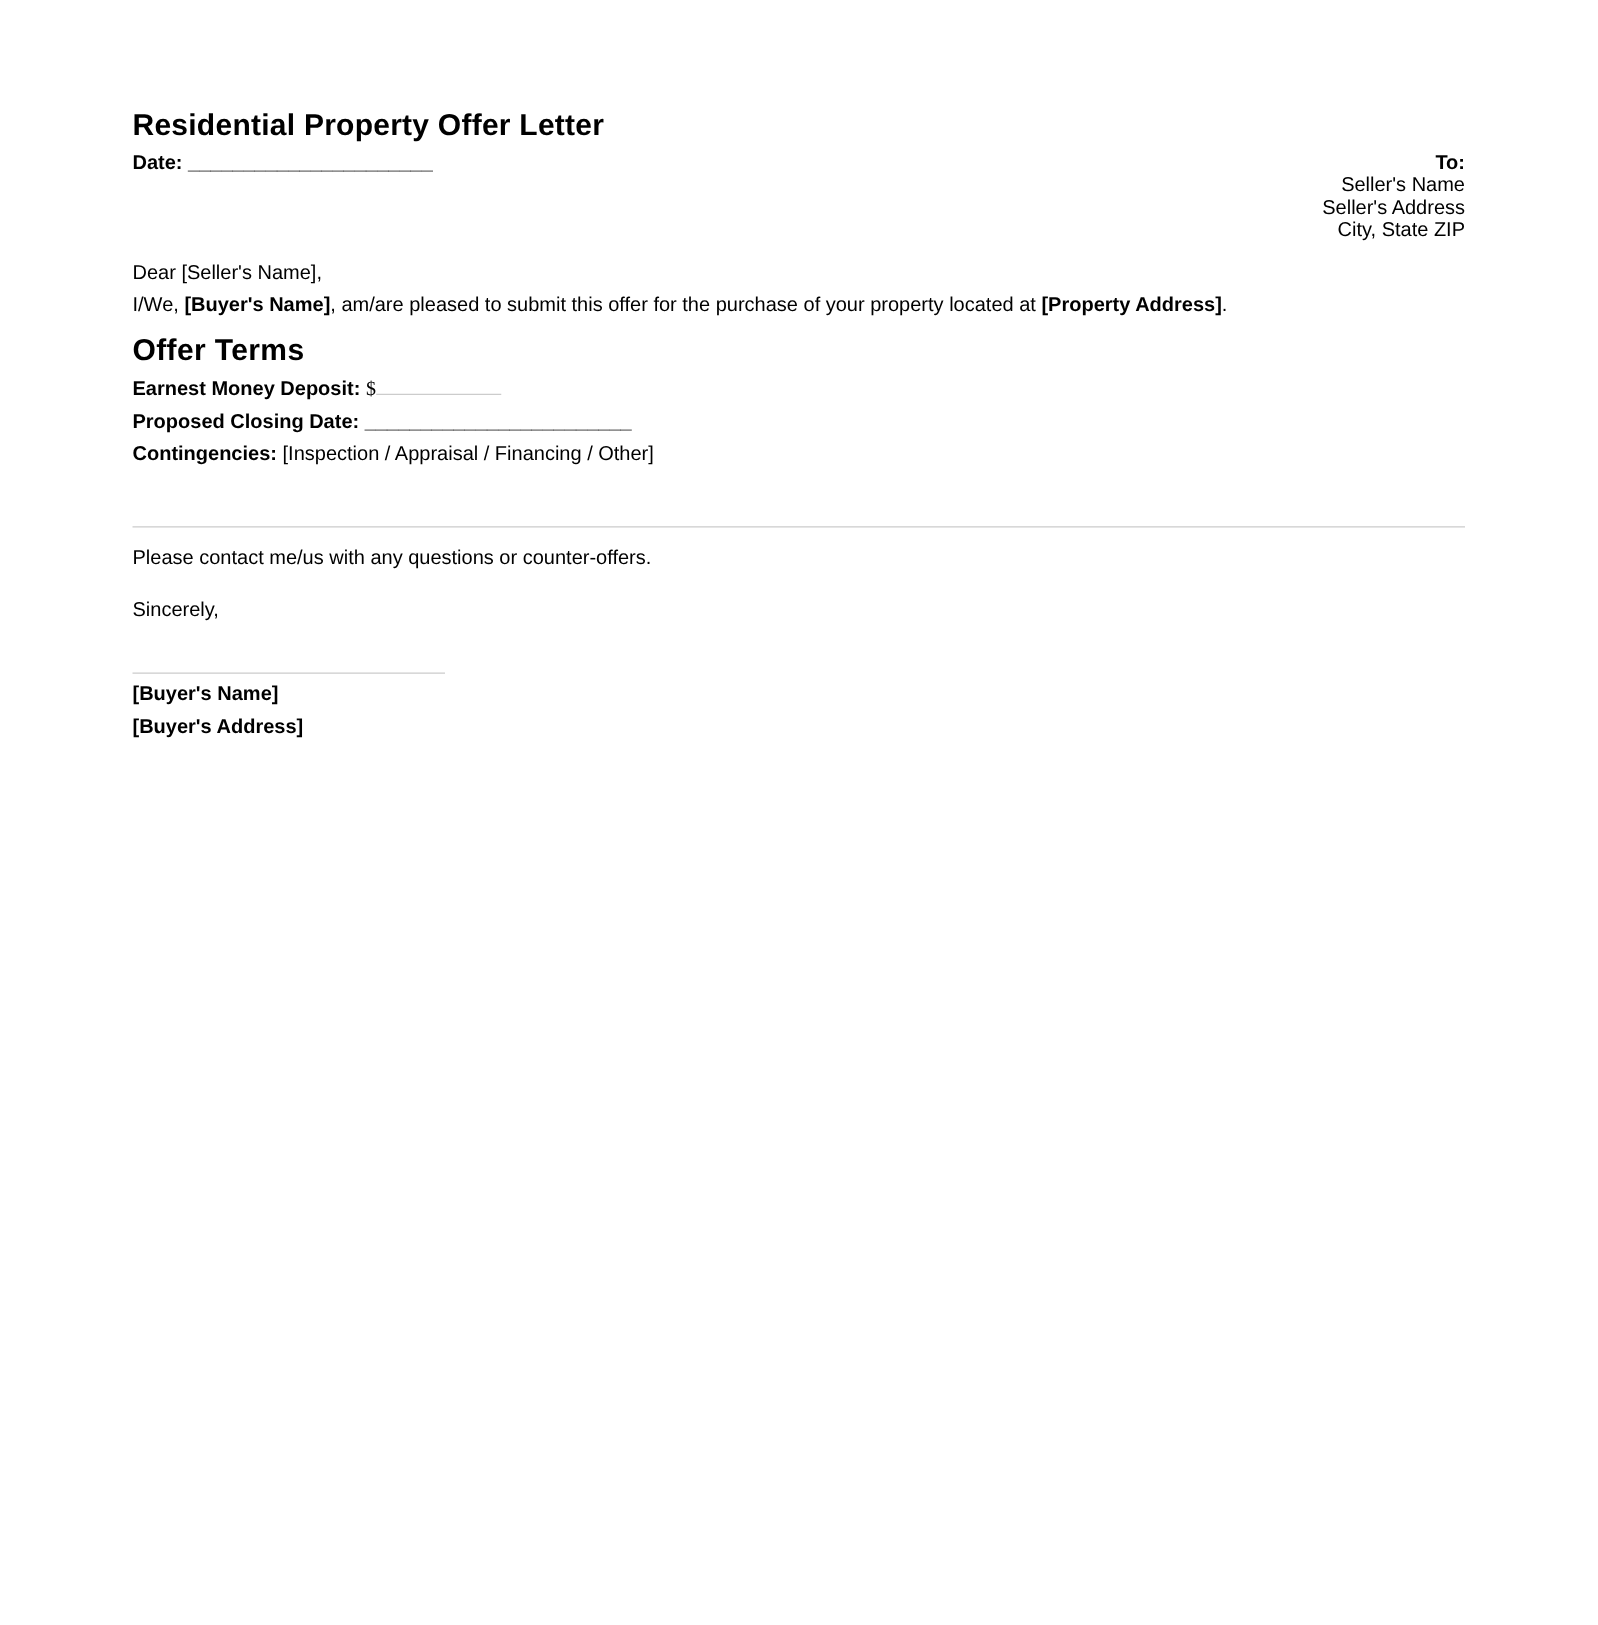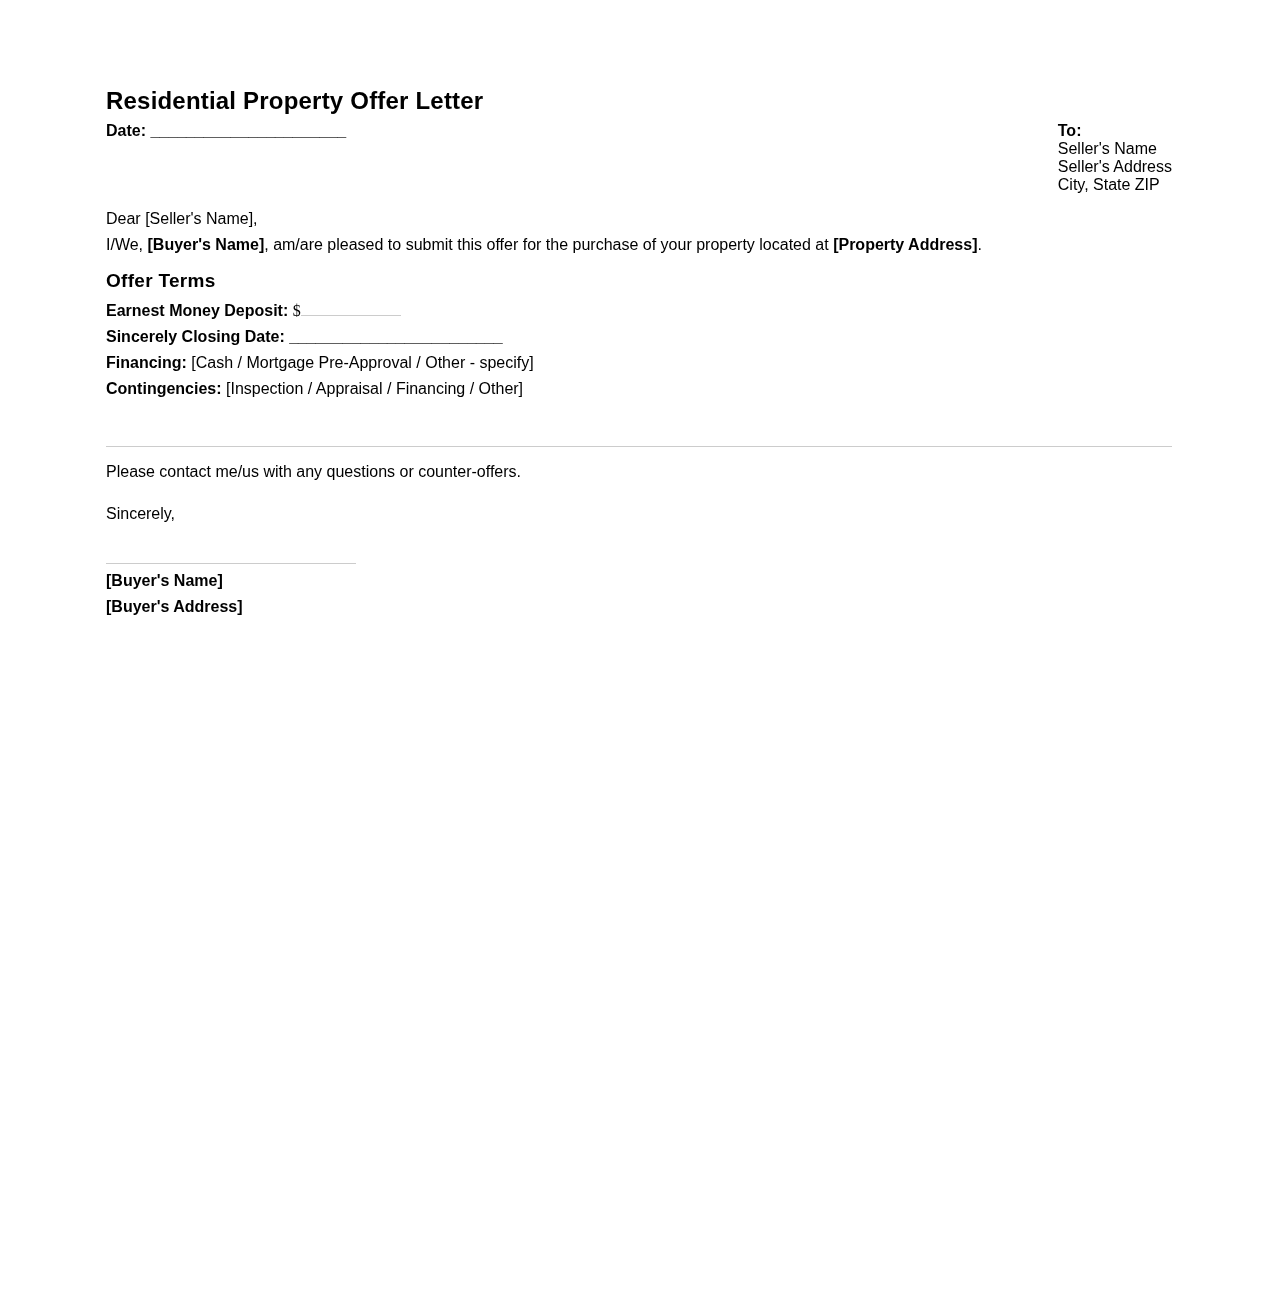--- a/index.html
+++ b/index.html
@@ -31,35 +31,36 @@
       display: flex;
       justify-content: space-between;
       align-items: flex-start;
       margin-top: 0;
       line-height: 18px;
     }
     .date-line {
       font-weight: bold;
     }
     .to-block {
+      text-align: right;
       line-height: 18px;
     }
     .to-block .to-label {
       font-weight: bold;
     }
     .greeting {
       margin-top: 16px;
       line-height: 18px;
     }
     .intro {
       margin-top: 8px;
       line-height: 18px;
     }
     h2.section-title {
-      font-size: 19px;
+      font-size: 24px;
       font-weight: bold;
       margin: 16px 0 0 0;
       line-height: 22px;
       letter-spacing: 0.3px;
     }
     .term {
       line-height: 18px;
       margin-top: 8px;
     }
     .term:first-of-type { margin-top: 6px; }
@@ -132,28 +133,24 @@
 
   <h2 class="section-title">Offer Terms</h2>
 
 
   <div class="term">
     <b>Earnest Money Deposit:</b>
     <span class="money-sign">$</span><span class="blank-field" style="width:100px"></span>
   </div>
 
   <div class="term">
-    <b>Sincerely Closing Date:</b>
+    <b>Proposed Closing Date:</b>
     <b>________________________</b>
   </div>
 
-  <div class="term">
-    <b>Financing:</b>
-    <span>[Cash / Mortgage Pre-Approval / Other - specify]</span>
-  </div>
 
   <div class="term">
     <b>Contingencies:</b>
     <span>[Inspection / Appraisal / Financing / Other]</span>
   </div>
 
 
   <div class="terms-space"></div>
 
   <hr class="divider">

